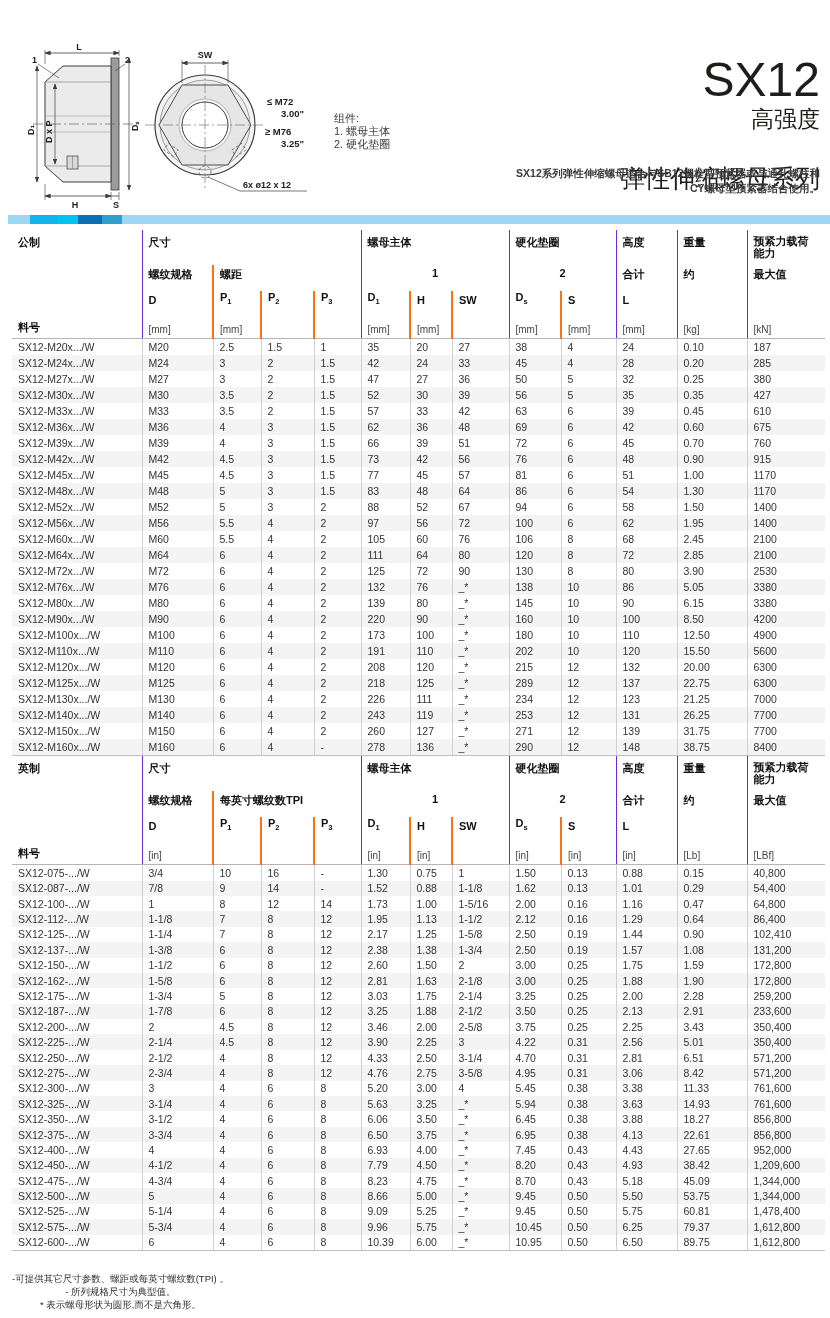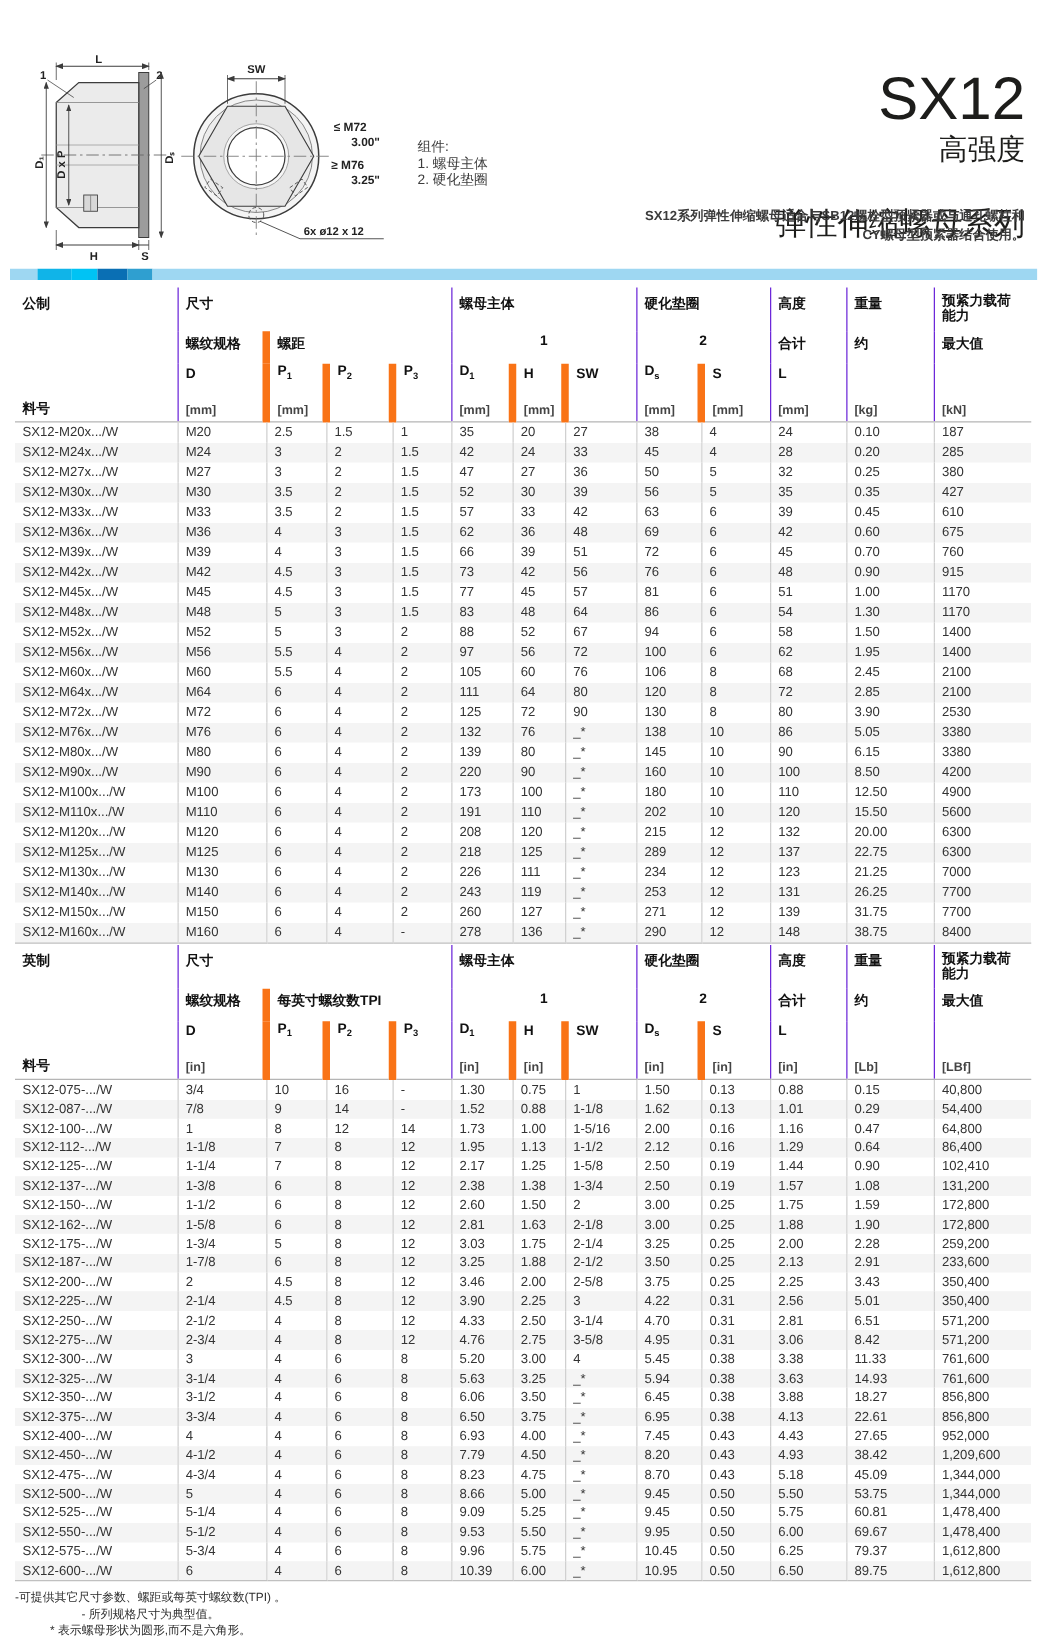--- a/index.html
+++ b/index.html
@@ -22,29 +22,29 @@
   .components{position:absolute;left:334px;top:112px;font-size:11px;line-height:13px;color:#3c3c3c;}
 
   
   .spec-table{position:absolute;left:12px;width:813px;border-collapse:collapse;table-layout:fixed;}
   .spec-table th,.spec-table td{padding:0 0 0 6px;text-align:left;white-space:nowrap;overflow:hidden;}
   .spec-table thead th{font-weight:bold;color:#111;font-size:11px;}
   .grow1 th{height:30px;vertical-align:top;padding-top:5px;margin-left:28px;}
   .grow2 th{height:24px;vertical-align:top;padding-top:2px;}
   .cols-row th{height:36px;vertical-align:bottom;padding-bottom:3px;font-size:10.5px;
                border-bottom:1px solid #b5b5b5;}
-  .cols-row th .unit{font-weight:bold;color:#444;font-size:10px;margin-top:18px;min-height:11px;}
+  .cols-row th .unit{font-weight:normal;color:#444;font-size:10px;margin-top:18px;min-height:11px;}
   .cols-row sub{font-size:7.5px;}
   .spec-table tbody td{font-size:10.5px;color:#333;}
   table[data-table="0"] tbody td{height:16px;}
   table[data-table="1"] tbody td{height:15.4px;}
   .spec-table tbody tr:nth-child(even){background:#f4f4f4;}
   .spec-table tbody tr:last-child td{border-bottom:1px solid #c0c0c0;}
   thead th.vd{border-left:1px solid #6d28d9;}
-  thead th.vl{border-left:6px solid #f97316;}
+  thead th.vl{border-left:2px solid #f97316;}
   tbody td.vl{border-left:1px solid #d0d0d0;}
   th.ctr{text-align:center;padding-left:0;}
   th.wrap{white-space:normal;line-height:12px;padding-right:16px;}
   #metric-table{top:230px;}
   #imperial-table{top:756px;}
 
   
   .notes{position:absolute;left:12px;top:1272px;font-size:9.5px;line-height:13px;color:#2e2e2e;text-align:center;}
 
   
@@ -998,35 +998,20 @@
           <td class="vl">9.09</td>
           <td class="vl">5.25</td>
           <td class="vl">_*</td>
           <td class="vl">9.45</td>
           <td class="vl">0.50</td>
           <td class="vl">5.75</td>
           <td class="vl">60.81</td>
           <td class="vl">1,478,400</td>
         </tr>
         <tr>
-          <td>SX12-550-.../W</td>
-          <td class="vl">5-1/2</td>
-          <td class="vl">4</td>
-          <td class="vl">6</td>
-          <td class="vl">8</td>
-          <td class="vl">9.53</td>
-          <td class="vl">5.50</td>
-          <td class="vl">_*</td>
-          <td class="vl">9.95</td>
-          <td class="vl">0.50</td>
-          <td class="vl">6.00</td>
-          <td class="vl">69.67</td>
-          <td class="vl">1,478,400</td>
-        </tr>
-        <tr>
           <td>SX12-575-.../W</td>
           <td class="vl">5-3/4</td>
           <td class="vl">4</td>
           <td class="vl">6</td>
           <td class="vl">8</td>
           <td class="vl">9.96</td>
           <td class="vl">5.75</td>
           <td class="vl">_*</td>
           <td class="vl">10.45</td>
           <td class="vl">0.50</td>

